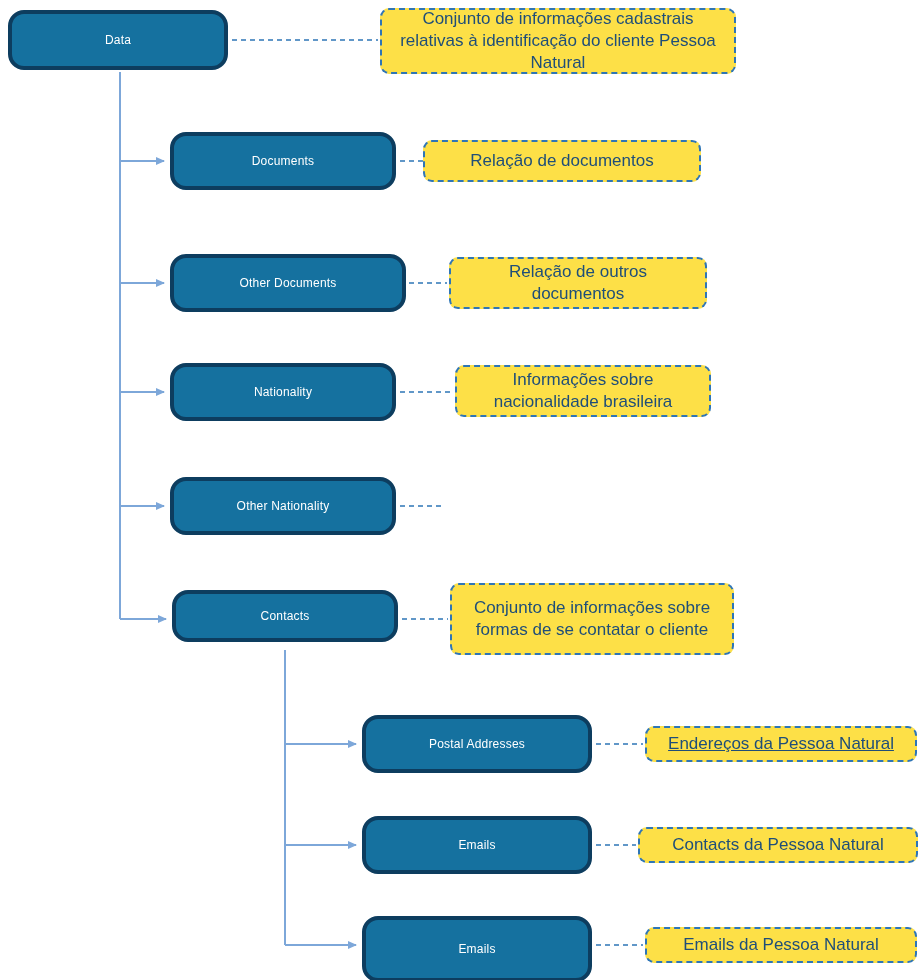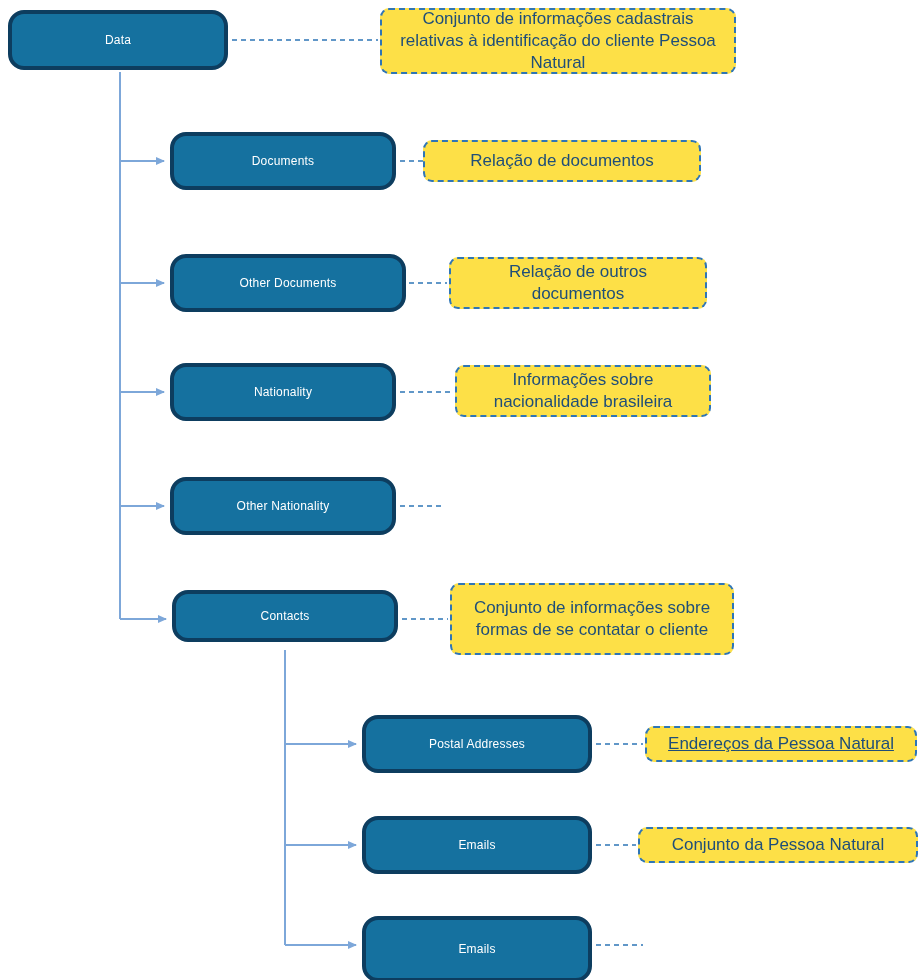--- a/index.html
+++ b/index.html
@@ -148,17 +148,20 @@
 
   <div class="ann" style="left:450px; top:583px; width:284px; height:72px;">
     <span>Conjunto de informações sobre formas de se contatar o cliente</span>
   </div>
 
   <div class="ann" style="left:645px; top:726px; width:272px; height:36px;text-decoration:underline;">
     <span>Endereços da Pessoa Natural</span>
   </div>
 
   <div class="ann" style="left:638px; top:827px; width:280px; height:36px;">
-    <span>Conjunto da Pessoa Natural</span>
+    <span>Contacts da Pessoa Natural</span>
   </div>
 
+  <div class="ann" style="left:645px; top:927px; width:272px; height:36px;">
+    <span>Emails da Pessoa Natural</span>
+  </div>
 
 </div>
 
 </body></html>

